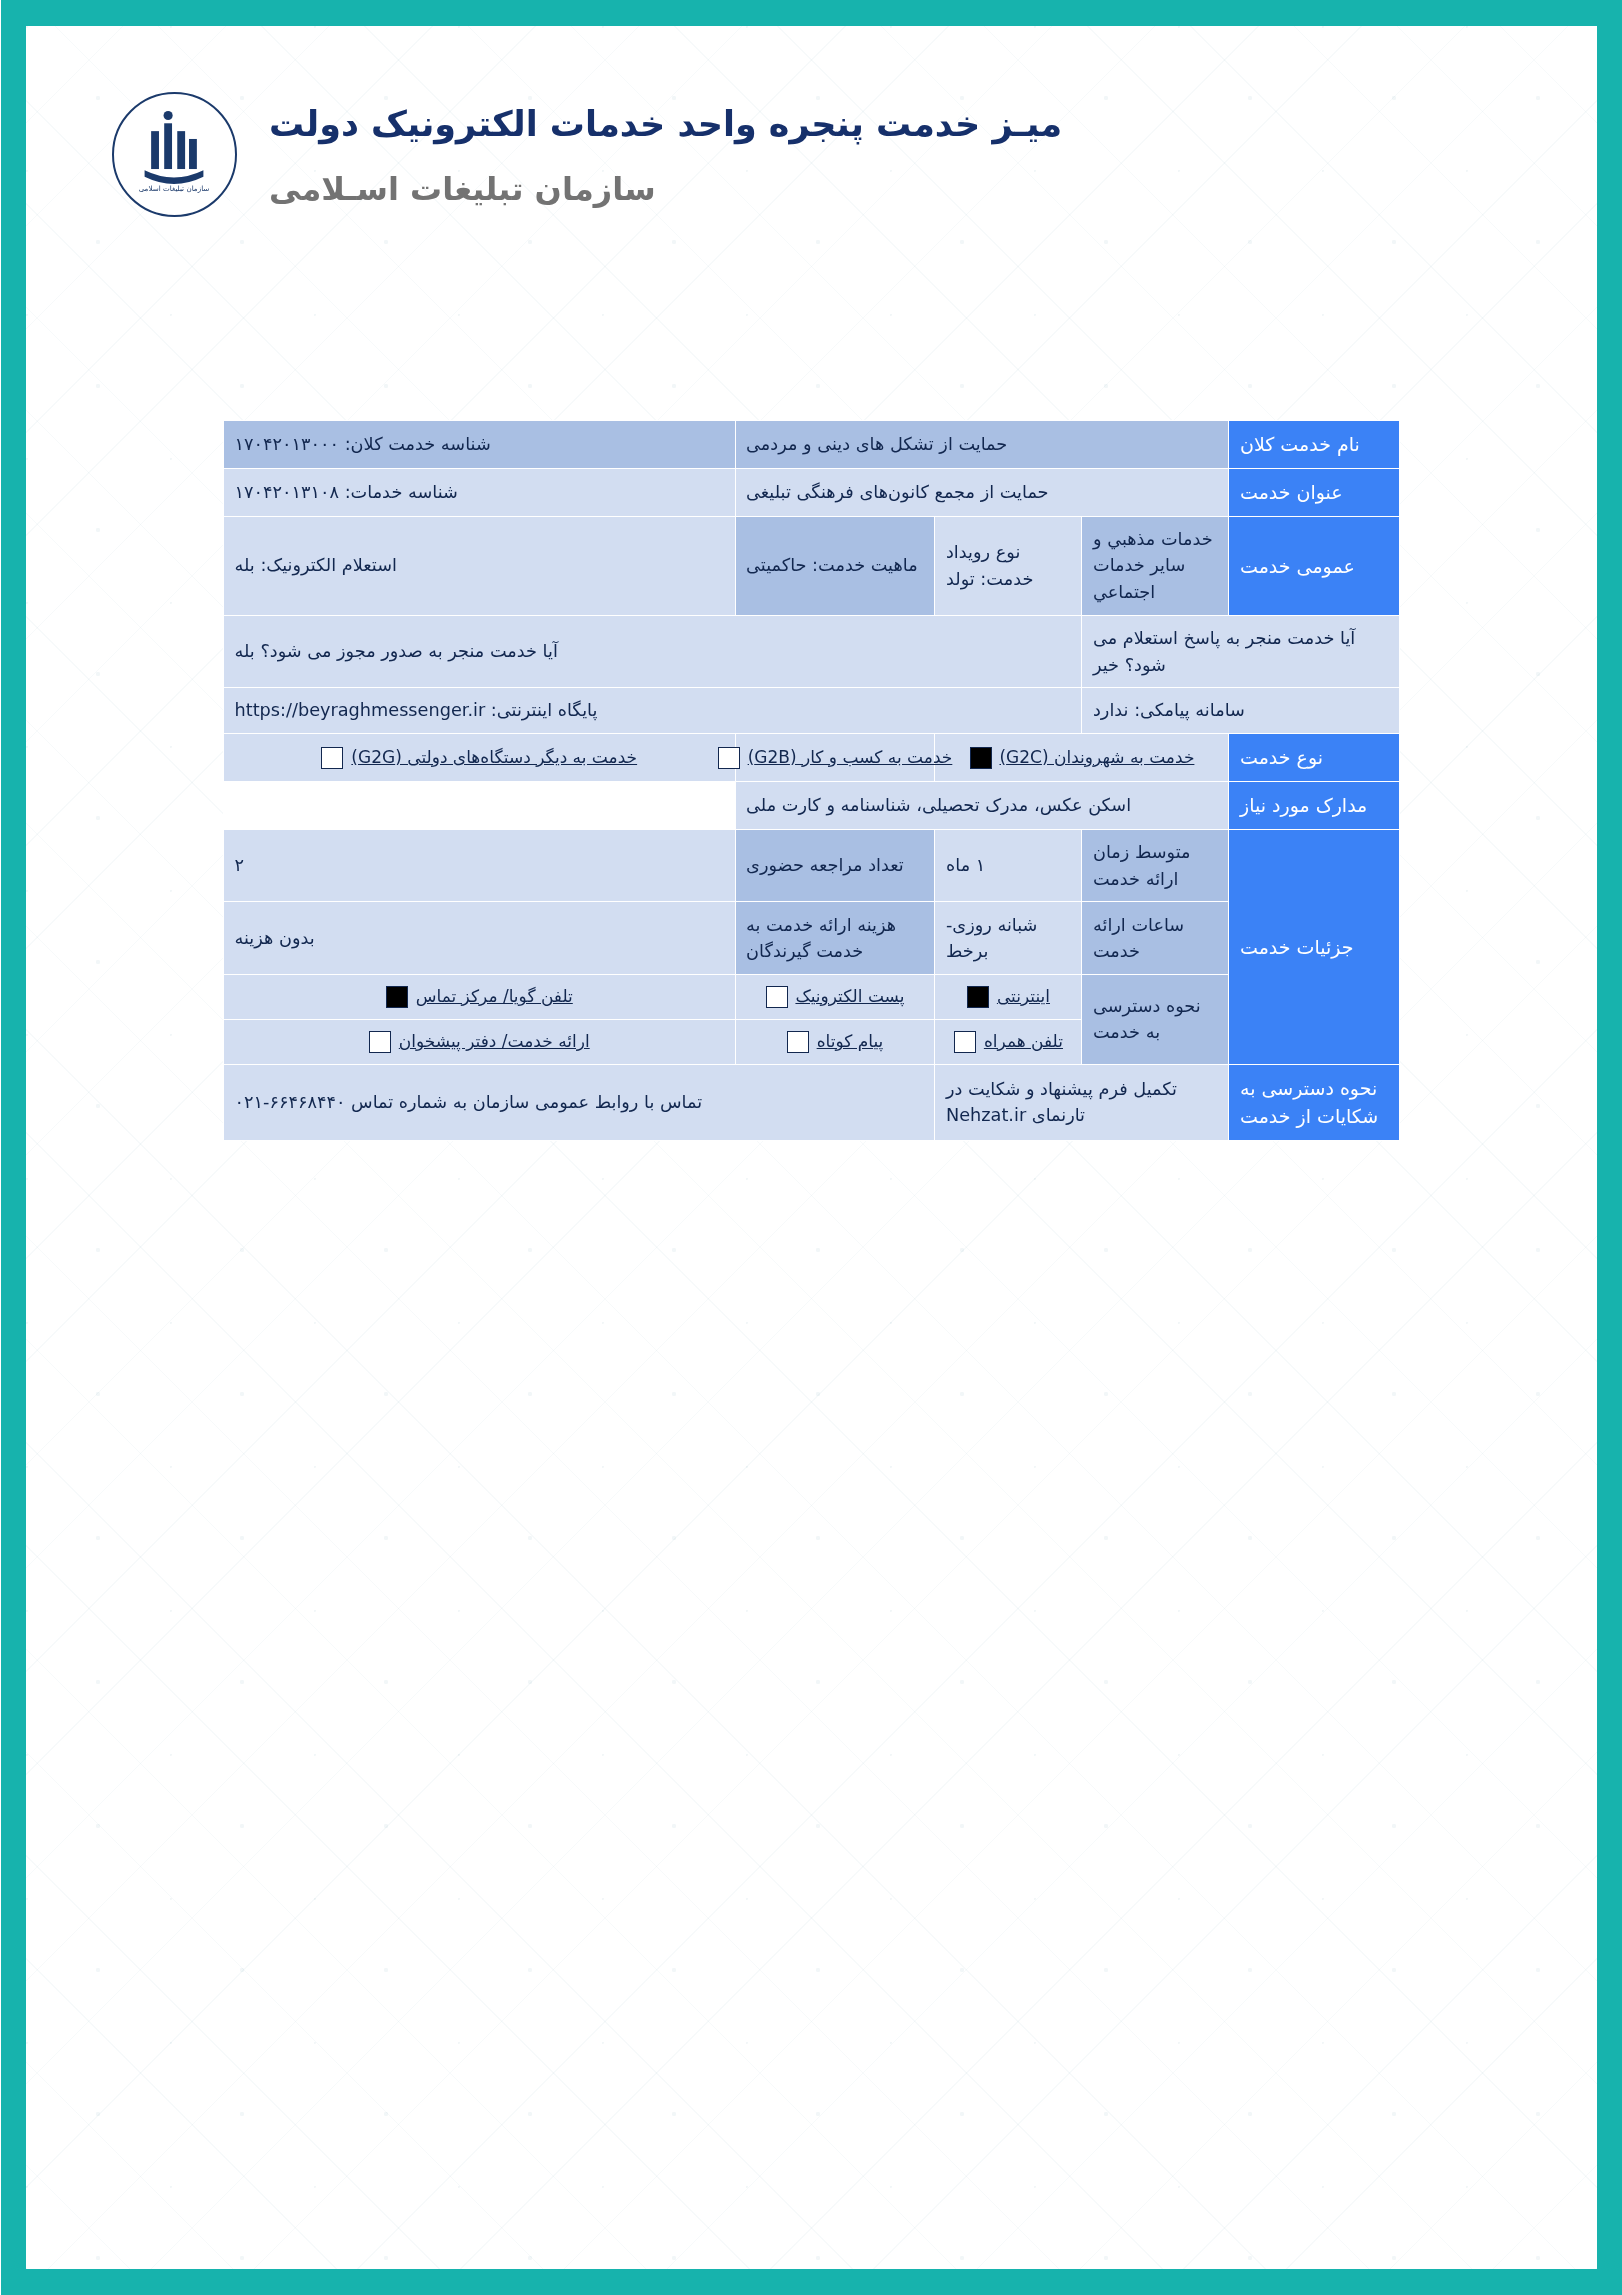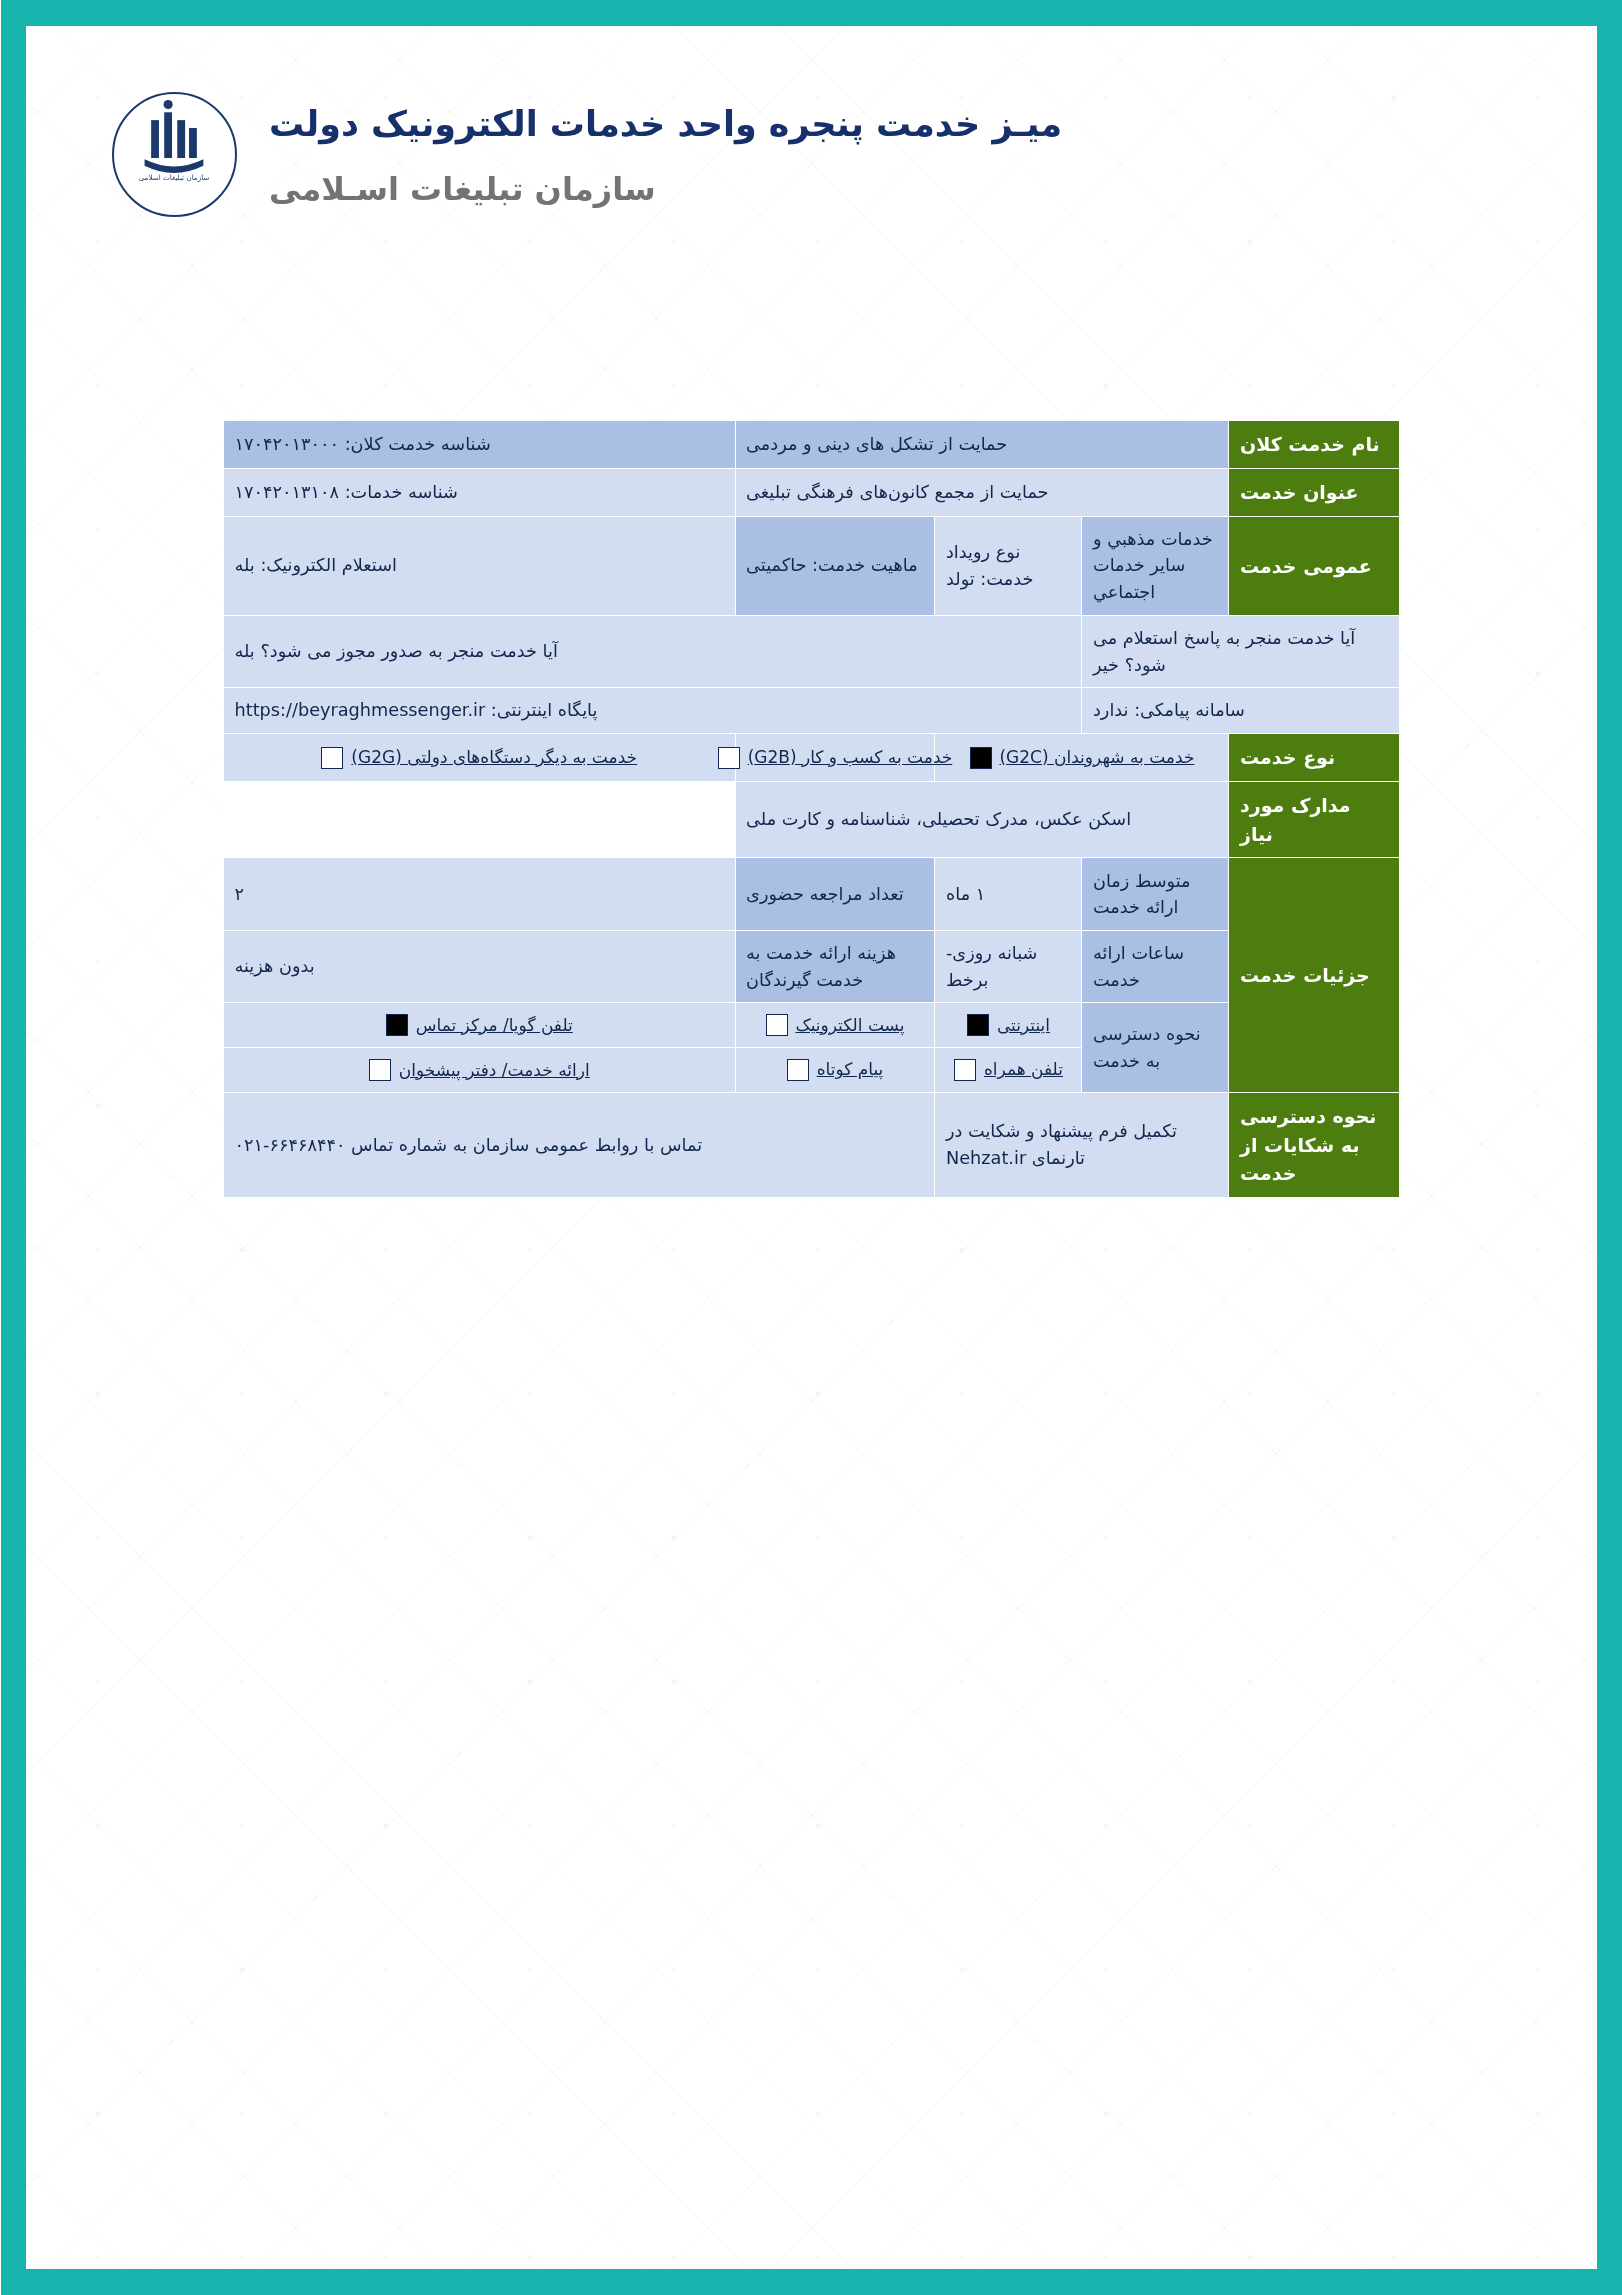--- a/index.html
+++ b/index.html
@@ -57,21 +57,21 @@
     height: 138px;
     flex: 0 0 auto;
     display: flex;
     align-items: center;
     justify-content: center;
   }
   .logo-circle {
     width: 125px; height: 125px;
     border-radius: 50%;
     border: 2.6px solid #1b3a6b;
-    display: flex; justify-content: center;
+    display: flex; align-items: center; justify-content: center;
     position: relative;
     background: #ffffff;
   }
   .logo-circle svg { display:block; }
   .titles {
     flex: 1 1 auto;
     text-align: left;
     padding-top: 18.4px;
   }
   .title-main {
@@ -106,23 +106,23 @@
     color: #12274f;
   }
   table.svc td {
     border: 1.3px solid #ffffff;
     padding: 9.2px 10.5px;
     vertical-align: middle;
     text-align: left;
     line-height: 1.5;
   }
   .hdr {           
-    background: #4d7c0f;
+    background: #3b82f6;
     color: #ffffff;
-    font-weight: bold;
+    font-weight: normal;
     font-size: 19px;
   }
   .mid {           
     background: #a9bfe3;
   }
   .lite {          
     background: #d2ddf1;
   }
   .blank {
     background: #ffffff;

